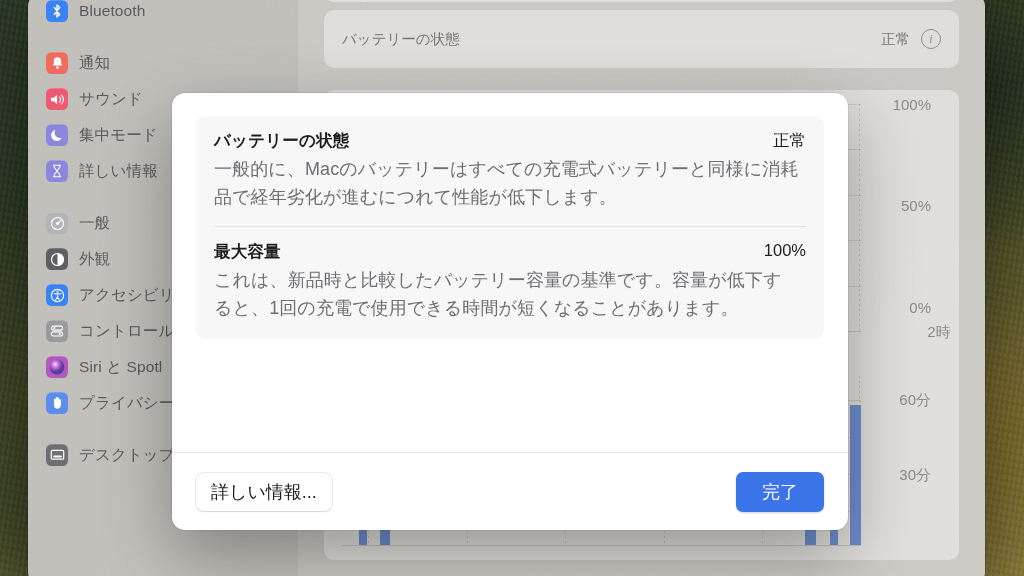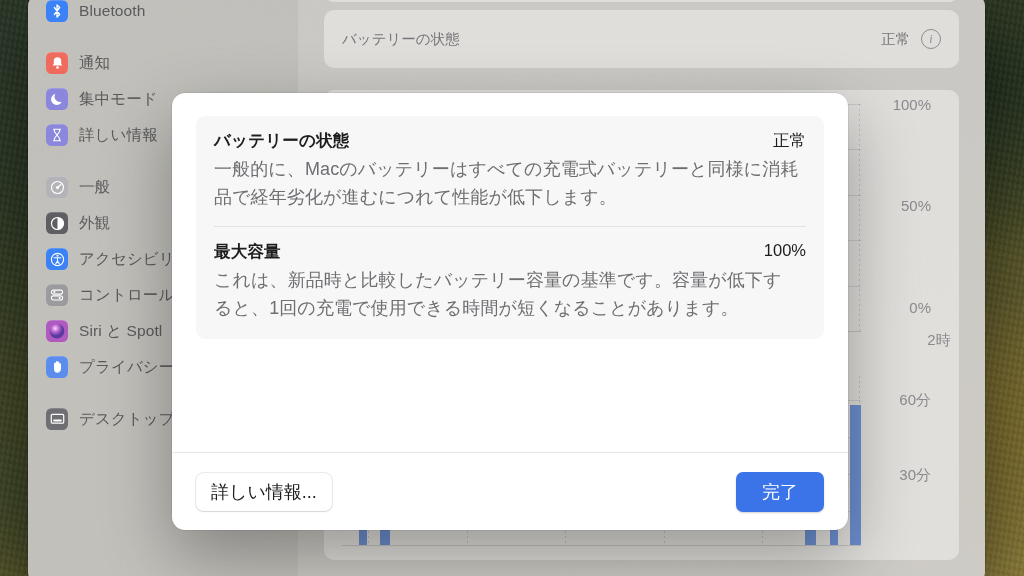--- a/index.html
+++ b/index.html
@@ -98,21 +98,21 @@
   }
   .vline{
     position:absolute; top:0; bottom:0; width:1px;
     background:repeating-linear-gradient(to bottom,rgba(120,120,125,.3) 0 2px,transparent 2px 5px);
   }
   .ytick{
     position:absolute; right:14px; transform:translateY(-50%);
     font-size:15px; color:#8b8a8e; white-space:nowrap;
   }
   .xtick{
-    position:absolute; bottom:4px; transform:translateX(-50%);
+    position:absolute; bottom:12px; transform:translateX(-50%);
     font-size:15px; color:#8b8a8e; white-space:nowrap;
   }
   .bar{ position:absolute; bottom:0; }
   .bar-green{ background:#8fbd8f; border-radius:1px; }
   .bar-blue{ background:#6d8fd0; }
 
   
   #modal{
     position:absolute; left:172px; top:93px; width:676px; height:437px;
     background:#fff; border-radius:13px;
@@ -183,20 +183,29 @@
         </div>
         <div class="sb-gap"></div>
         <div class="sb-item">
           <span class="sb-icon" style="background: rgb(239, 107, 94);">
             <svg width="13" height="14" viewBox="0 0 14 16">
               <path d="M7 1.4a4.2 4.2 0 0 1 4.2 4.2v3.1l1.2 2.1H1.6l1.2-2.1V5.6A4.2 4.2 0 0 1 7 1.4z" fill="#fff"></path>
               <circle cx="7" cy="13.2" r="1.5" fill="#fff"></circle>
             </svg>
           </span>
           <span class="sb-label">通知</span>
+        </div>
+        <div class="sb-item">
+          <span class="sb-icon" style="background: rgb(238, 90, 111);">
+            <svg width="15" height="13" viewBox="0 0 16 14">
+              <path d="M1 5h3l3.5-3v10L4 9H1z" fill="#fff"></path>
+              <path d="M10 4.2a3.6 3.6 0 0 1 0 5.6M12.3 2.3a6.6 6.6 0 0 1 0 9.4" fill="none" stroke="#fff" stroke-width="1.2" stroke-linecap="round"></path>
+            </svg>
+          </span>
+          <span class="sb-label">サウンド</span>
         </div>
         <div class="sb-item">
           <span class="sb-icon" style="background: rgb(139, 135, 221);">
             <svg width="13" height="14" viewBox="0 0 14 16">
               <path d="M11.8 11.2A6.2 6.2 0 0 1 4.6 2.1a6.4 6.4 0 1 0 7.2 9.1z" fill="#fff"></path>
             </svg>
           </span>
           <span class="sb-label">集中モード</span>
         </div>
         <div class="sb-item">

